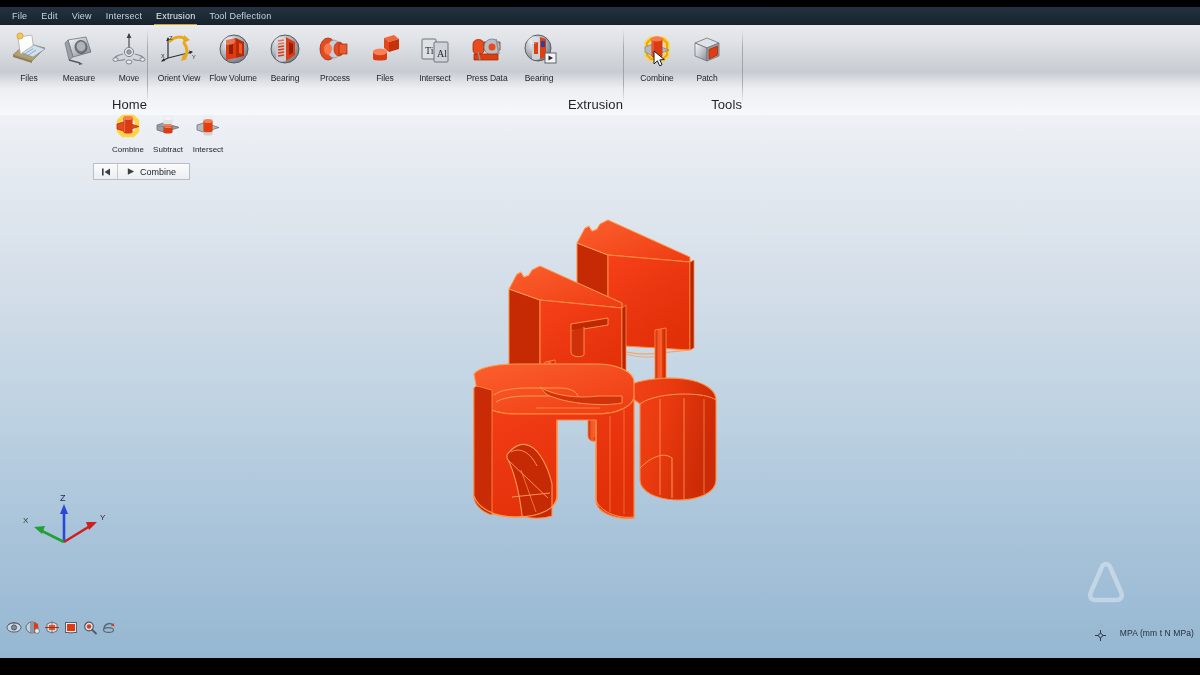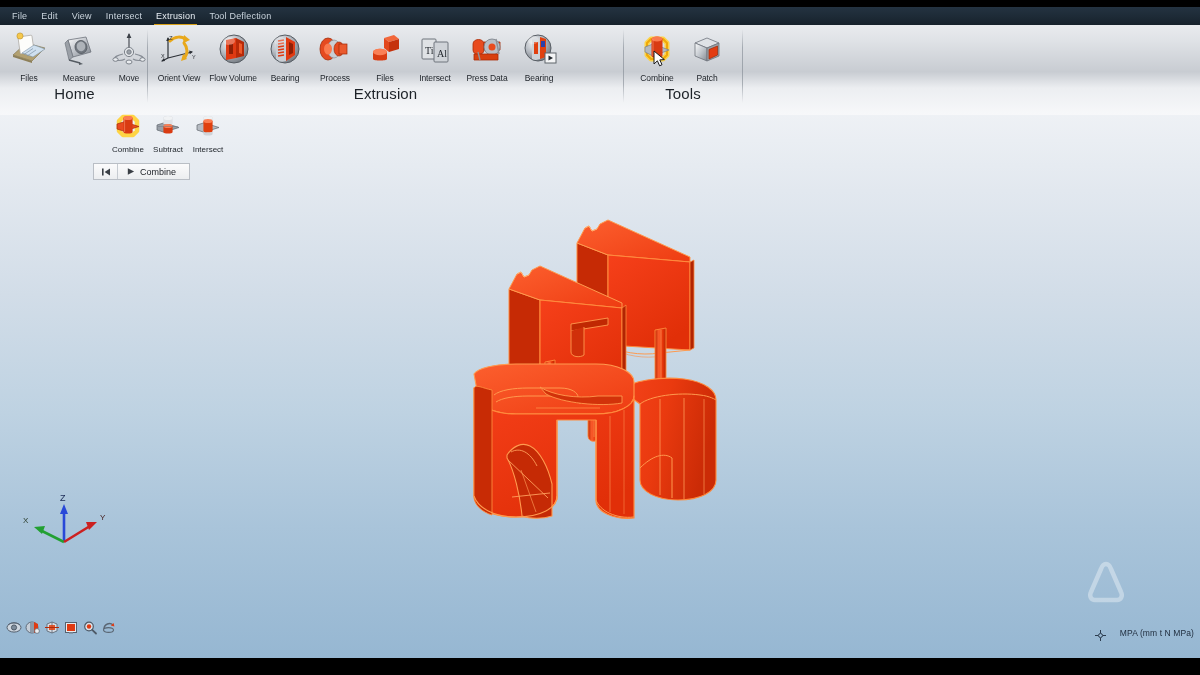--- a/index.html
+++ b/index.html
@@ -35,22 +35,22 @@
   }
   .ribbon-sep { position:absolute; top:4px; width:1px; height:74px;
     background:linear-gradient(to bottom, rgba(120,128,138,0) 0%, rgba(120,128,138,.55) 25%, rgba(120,128,138,.55) 75%, rgba(120,128,138,0) 100%); }
 
   .rgroup { position:absolute; top:0; height:90px; }
   .ritems { position:absolute; top:2px; left:0; display:flex; align-items:flex-start; }
   .ritem { width:50px; display:flex; flex-direction:column; align-items:center; cursor:default; }
   .ritem .ico { width:38px; height:38px; position:relative; margin-top:3px; }
   .ritem .lbl { font-size:8.5px; color:#1d2228; text-align:left; line-height:10px; margin-top:5px; letter-spacing:-.1px; white-space:pre-line;}
   .ritem.wide { width:54px; }
-  .grouplabel { position:absolute; bottom:13px; width:100%; text-align:center;
-    font-size:15px; color:#1d2228; letter-spacing:.1px; }
+  .grouplabel { position:absolute; bottom:3px; width:100%; text-align:right;
+    font-size:13px; color:#1d2228; letter-spacing:.1px; }
 
   
   .dropdown {
     position:absolute; left:108px; top:110px; width:120px; height:52px;
   }
   .dd-items { display:flex; gap:0px; }
   .dd-item { width:40px; display:flex; flex-direction:column; align-items:center; }
   .dd-item .ico { width:32px; height:32px; position:relative; }
   .dd-item .lbl { font-size:8px; color:#1d2228; margin-top:3px; }
 

